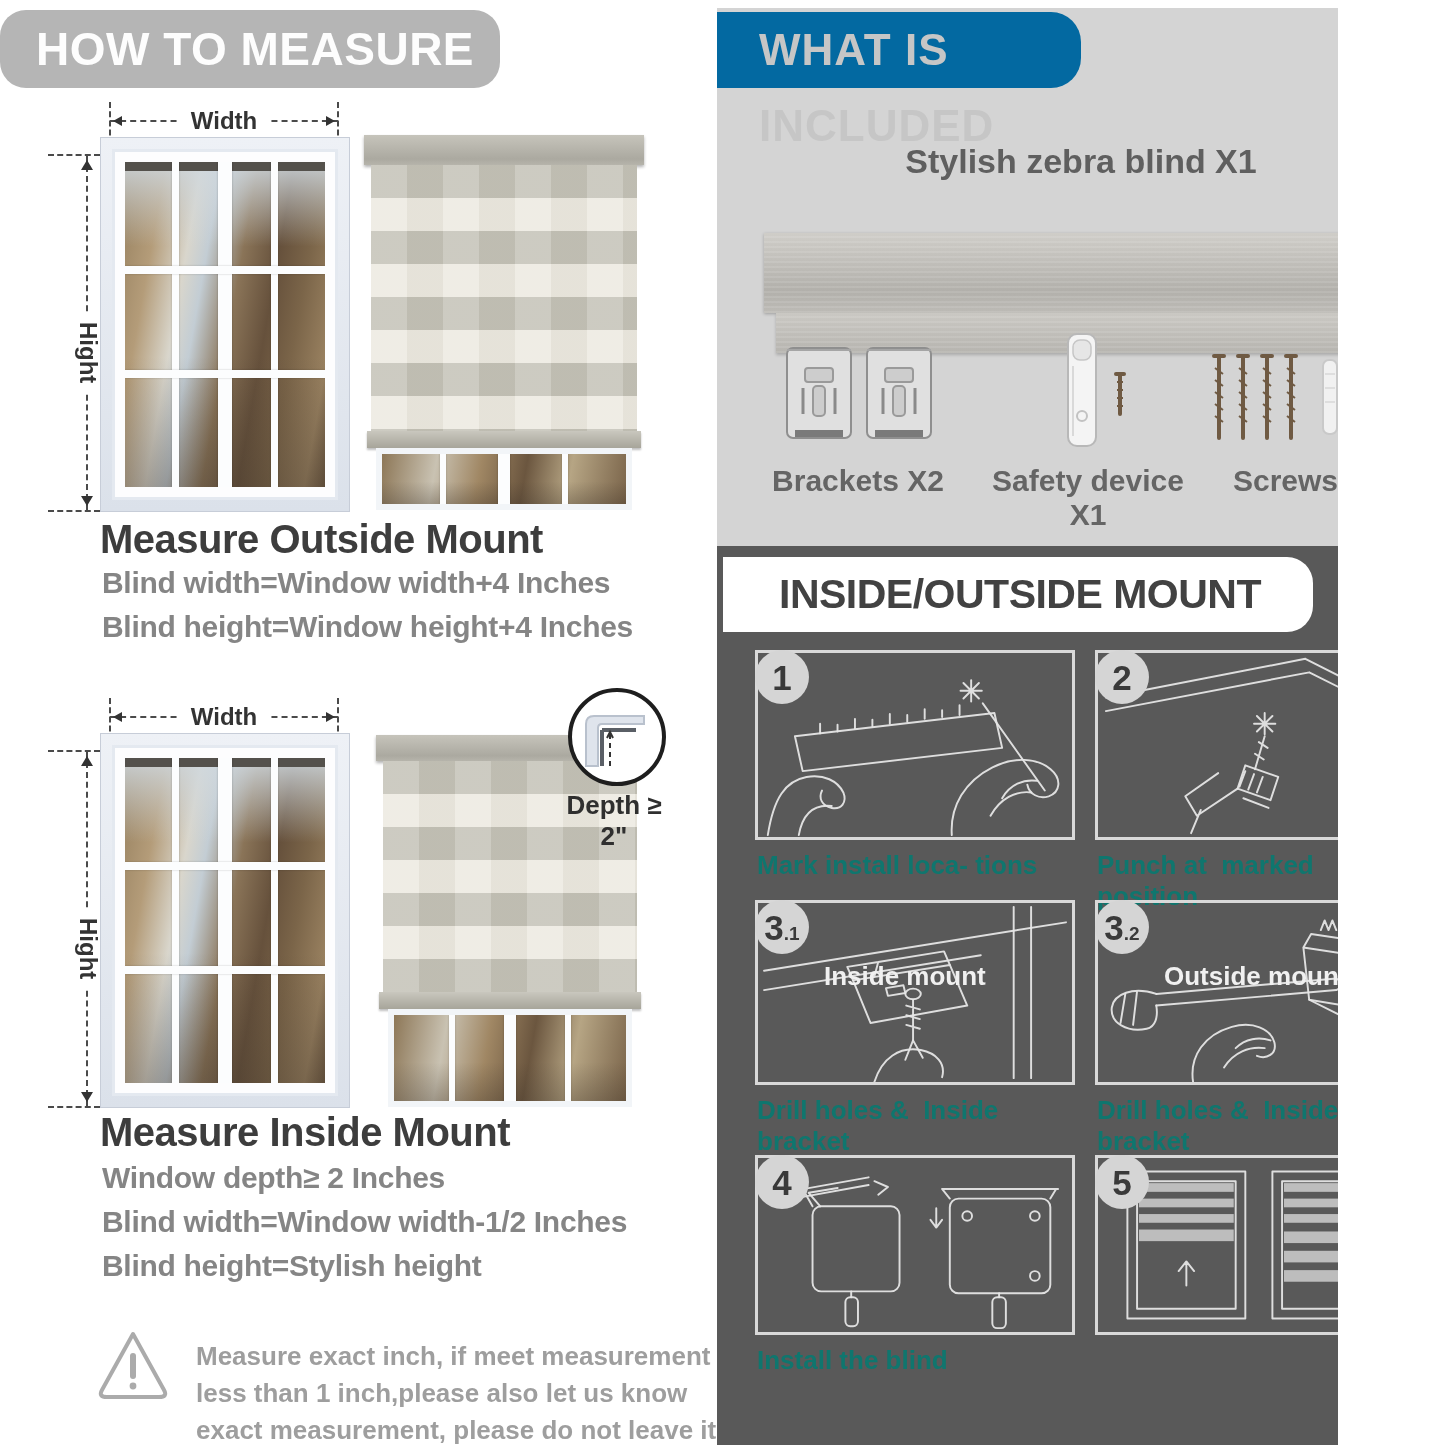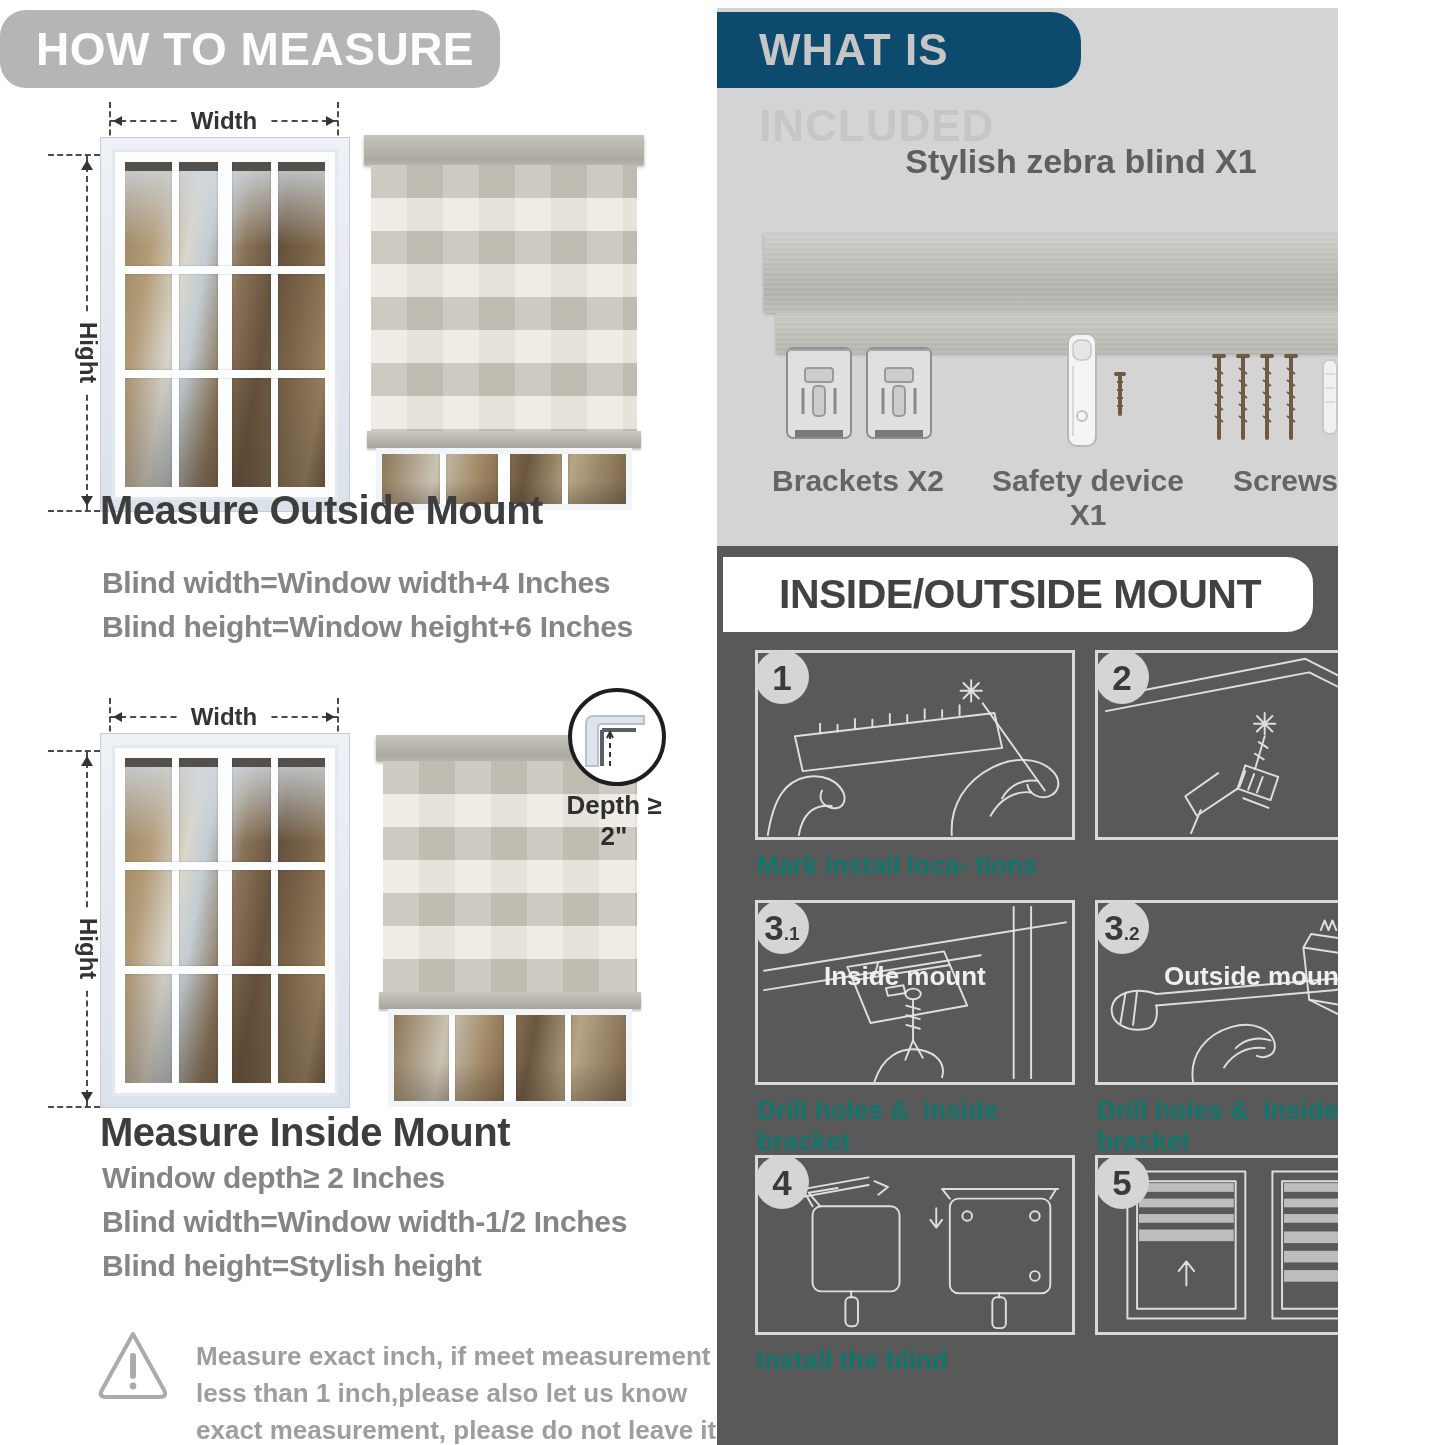--- a/index.html
+++ b/index.html
@@ -61,21 +61,21 @@
 
   
   .depth-lbl{position:absolute;font-size:26px;font-weight:bold;color:#2f2f2f;text-align:center;}
 
   
   .warn-text{position:absolute;font-size:26px;font-weight:600;color:#9e9e9e;line-height:37px;margin:16px;}
 
   
   .light-bg{position:absolute;left:717px;top:8px;width:728px;height:538px;background:#d4d4d4;}
   .dark-bg{position:absolute;left:717px;top:546px;width:728px;height:899px;background:#595959;}
-  .hdr-included{position:absolute;left:717px;top:12px;width:364px;height:76px;background:#0c4a6e;
+  .hdr-included{position:absolute;left:717px;top:12px;width:364px;height:76px;background:#0369a1;
       border-radius:0 30px 30px 0;line-height:76px;padding-left:42px;font-size:44px;font-weight:bold;
       color:#c6c6c6;letter-spacing:1px;}
   .blind-title{position:absolute;left:717px;top:142px;width:728px;text-align:center;
       font-size:34px;font-weight:bold;color:#5f5f5f;}
   .hr-main{position:absolute;left:764px;top:233px;width:640px;height:80px;
       background:
         repeating-linear-gradient(0deg,rgba(255,255,255,.10) 0 2px,rgba(0,0,0,0) 2px 5px),
         linear-gradient(180deg,#cfcdc8,#b2b0ab 72%,#bdbbb6);
       box-shadow:0 1px 3px rgba(0,0,0,.25);}
   .hr-sub{position:absolute;left:776px;top:313px;width:616px;height:40px;
@@ -138,23 +138,23 @@
     <div class="rail"></div>
     <div class="cloth" style="height:266px;"></div>
     <div class="brail"></div>
     <div class="under" style="height:62px;">
       <div class="vbar" style="left:calc(50% - 6px);width:12px;"></div>
       <div class="vbar" style="left:calc(25% - 3px);width:6px;"></div>
       <div class="vbar" style="left:calc(75% - 3px);width:6px;"></div>
     </div>
   </div>
 
-  <div class="h2" style="left:100px;top:488px;">Measure Outside Mount</div>
+  <div class="h2" style="left:100px;top:517px;">Measure Outside Mount</div>
   <p class="rule" style="left:102px;top:566px;">Blind width=Window width+4 Inches</p>
-  <p class="rule" style="left:102px;top:610px;">Blind height=Window height+6 Inches</p>
+  <p class="rule" style="left:102px;top:610px;">Blind height=Window height+4 Inches</p>
 
   <div class="warrow" style="left:110px;top:716px;width:228px;">
     <span class="lbl">Width</span>
   </div>
   <div class="vtick" style="left:109px;top:698px;height:52px;"></div>
   <div class="vtick" style="left:337px;top:698px;height:52px;"></div>
 
   <div class="htick" style="left:48px;top:750px;width:52px;"></div>
   <div class="htick" style="left:48px;top:1106px;width:52px;"></div>
   <div class="harrow" style="left:86px;top:752px;height:354px;">
@@ -306,20 +306,21 @@
       <svg class="sketch" viewBox="0 0 320 190">
         <path class="sk" d="M6,46 L212,6 M6,60 L216,20 M212,6 L314,58 M216,20 L308,66"></path>
         <path class="sk" d="M314,58 L314,186 M296,70 L296,186 M308,66 L308,186"></path>
         <path class="sk" d="M170,62 v22 M159,73 h22 M162,65 l16,16 M178,65 l-16,16"></path>
         <path class="sk" d="M170,86 L160,120 M164,92 l9,6 M160,104 l9,6"></path>
         <path class="sk" d="M150,116 L184,128 L176,152 L142,140 Z"></path>
         <path class="sk" d="M150,122 l-6,16 M159,125 l-6,16 M168,128 l-6,16"></path>
         <path class="sk" d="M142,140 L100,168 L88,148 L122,124 M104,162 l-10,24 M148,150 l26,10"></path>
       </svg>
     </div>
+    <p class="caption">Punch at  marked position</p>
   </div>
 
   <div class="pgroup" style="left:755px;top:900px;">
     <div class="pframe" style="height:185px;">
       <div class="badge">
         <span class="bnum">3</span>
           <span class="bsub">.1</span>
       </div>
       <div class="plabel">Inside mount</div>
       <svg class="sketch" viewBox="0 0 320 185">

